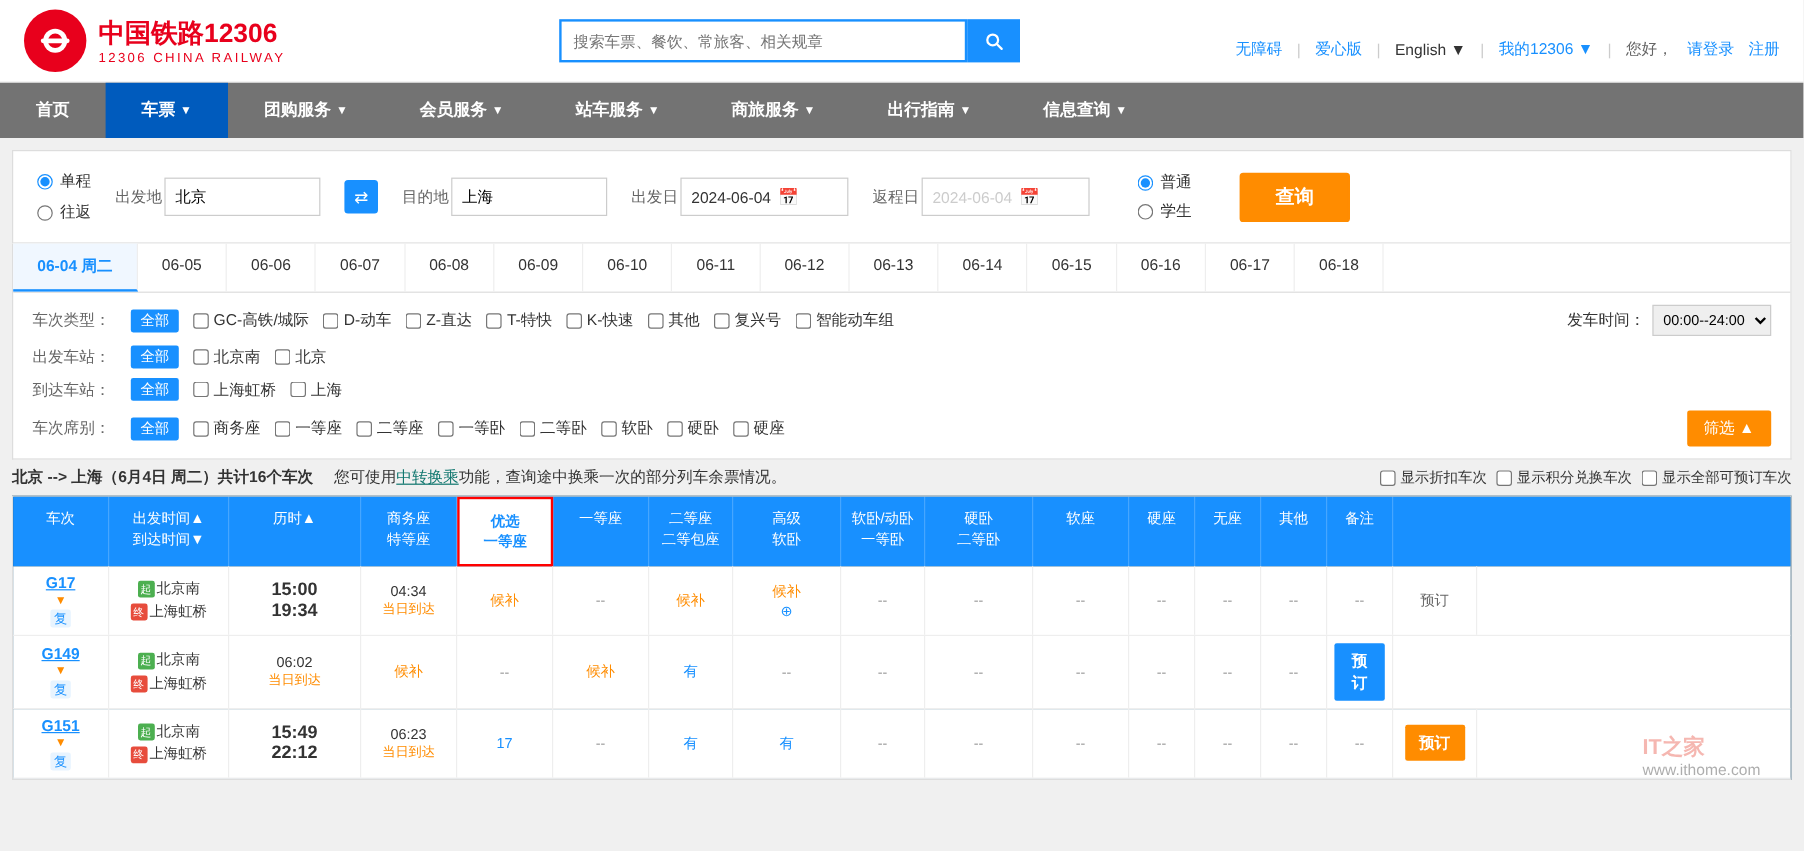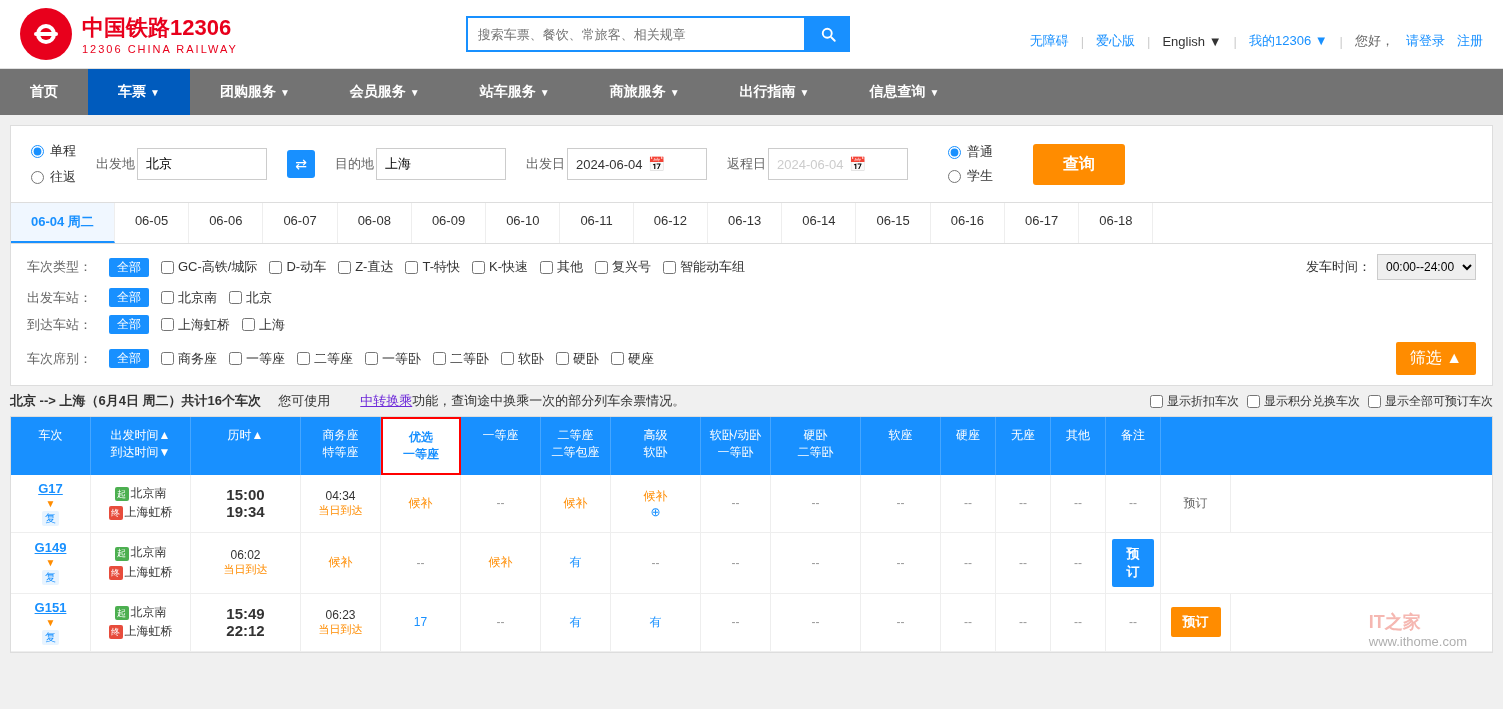--- a/index.html
+++ b/index.html
@@ -52,25 +52,25 @@
 
     .filter-rows { padding: 10px 16px; }
     .filter-row { display: flex; align-items: center; gap: 12px; margin-bottom: 8px; font-size: 13px; }
     .filter-row:last-child { margin-bottom: 0; }
     .filter-label { color: #666; white-space: nowrap; min-width: 70px; }
     .filter-tag { background: #1890ff; color: white; padding: 1px 8px; border-radius: 2px; font-size: 12px; }
     .filter-checkbox { display: flex; align-items: center; gap: 4px; cursor: pointer; white-space: nowrap; }
     .filter-checkbox input { accent-color: #1890ff; }
     .time-select { border: 1px solid #ccc; height: 26px; font-size: 12px; padding: 0 4px; }
     .filter-right { margin-left: auto; display: flex; align-items: center; gap: 6px; }
-    .filter-btn { background: #ff8c00; color: white; border: none; padding: 6px 14px; cursor: pointer; font-size: 16px; border-radius: 2px; }
+    .filter-btn { background: #ff8c00; color: white; border: none; padding: 6px 14px; cursor: pointer; font-size: 13px; border-radius: 2px; }
 
     
     .result-header { margin: 6px 10px; display: flex; align-items: center; gap: 10px; font-size: 13px; }
-    .transfer-link { color: #6d28d9; text-decoration: underline; cursor: pointer; padding-left: 30px; }
+    .transfer-link { color: #0f766e; text-decoration: underline; cursor: pointer; }
     .result-options { margin-left: auto; display: flex; align-items: center; gap: 8px; font-size: 12px; }
     .result-options label { display: flex; align-items: center; gap: 4px; cursor: pointer; }
 
     
     .result-table { margin: 0 10px; border: 1px solid #ddd; background: #0c4a6e; }
     .th { padding: 10px 6px; text-align: center; border-right: 1px solid rgba(255,255,255,0.2); line-height: 1.4; }
     .td { padding: 6px; text-align: center; border-right: 1px solid #eee; display: flex; align-items: center; justify-content: center; flex-direction: column; }
     .train-no { color: #1890ff; font-weight: bold; font-size: 13px; text-decoration: underline; cursor: pointer; }
     .time-big { font-size: 15px; font-weight: bold; }
     .duration { font-size: 12px; color: #333; }

